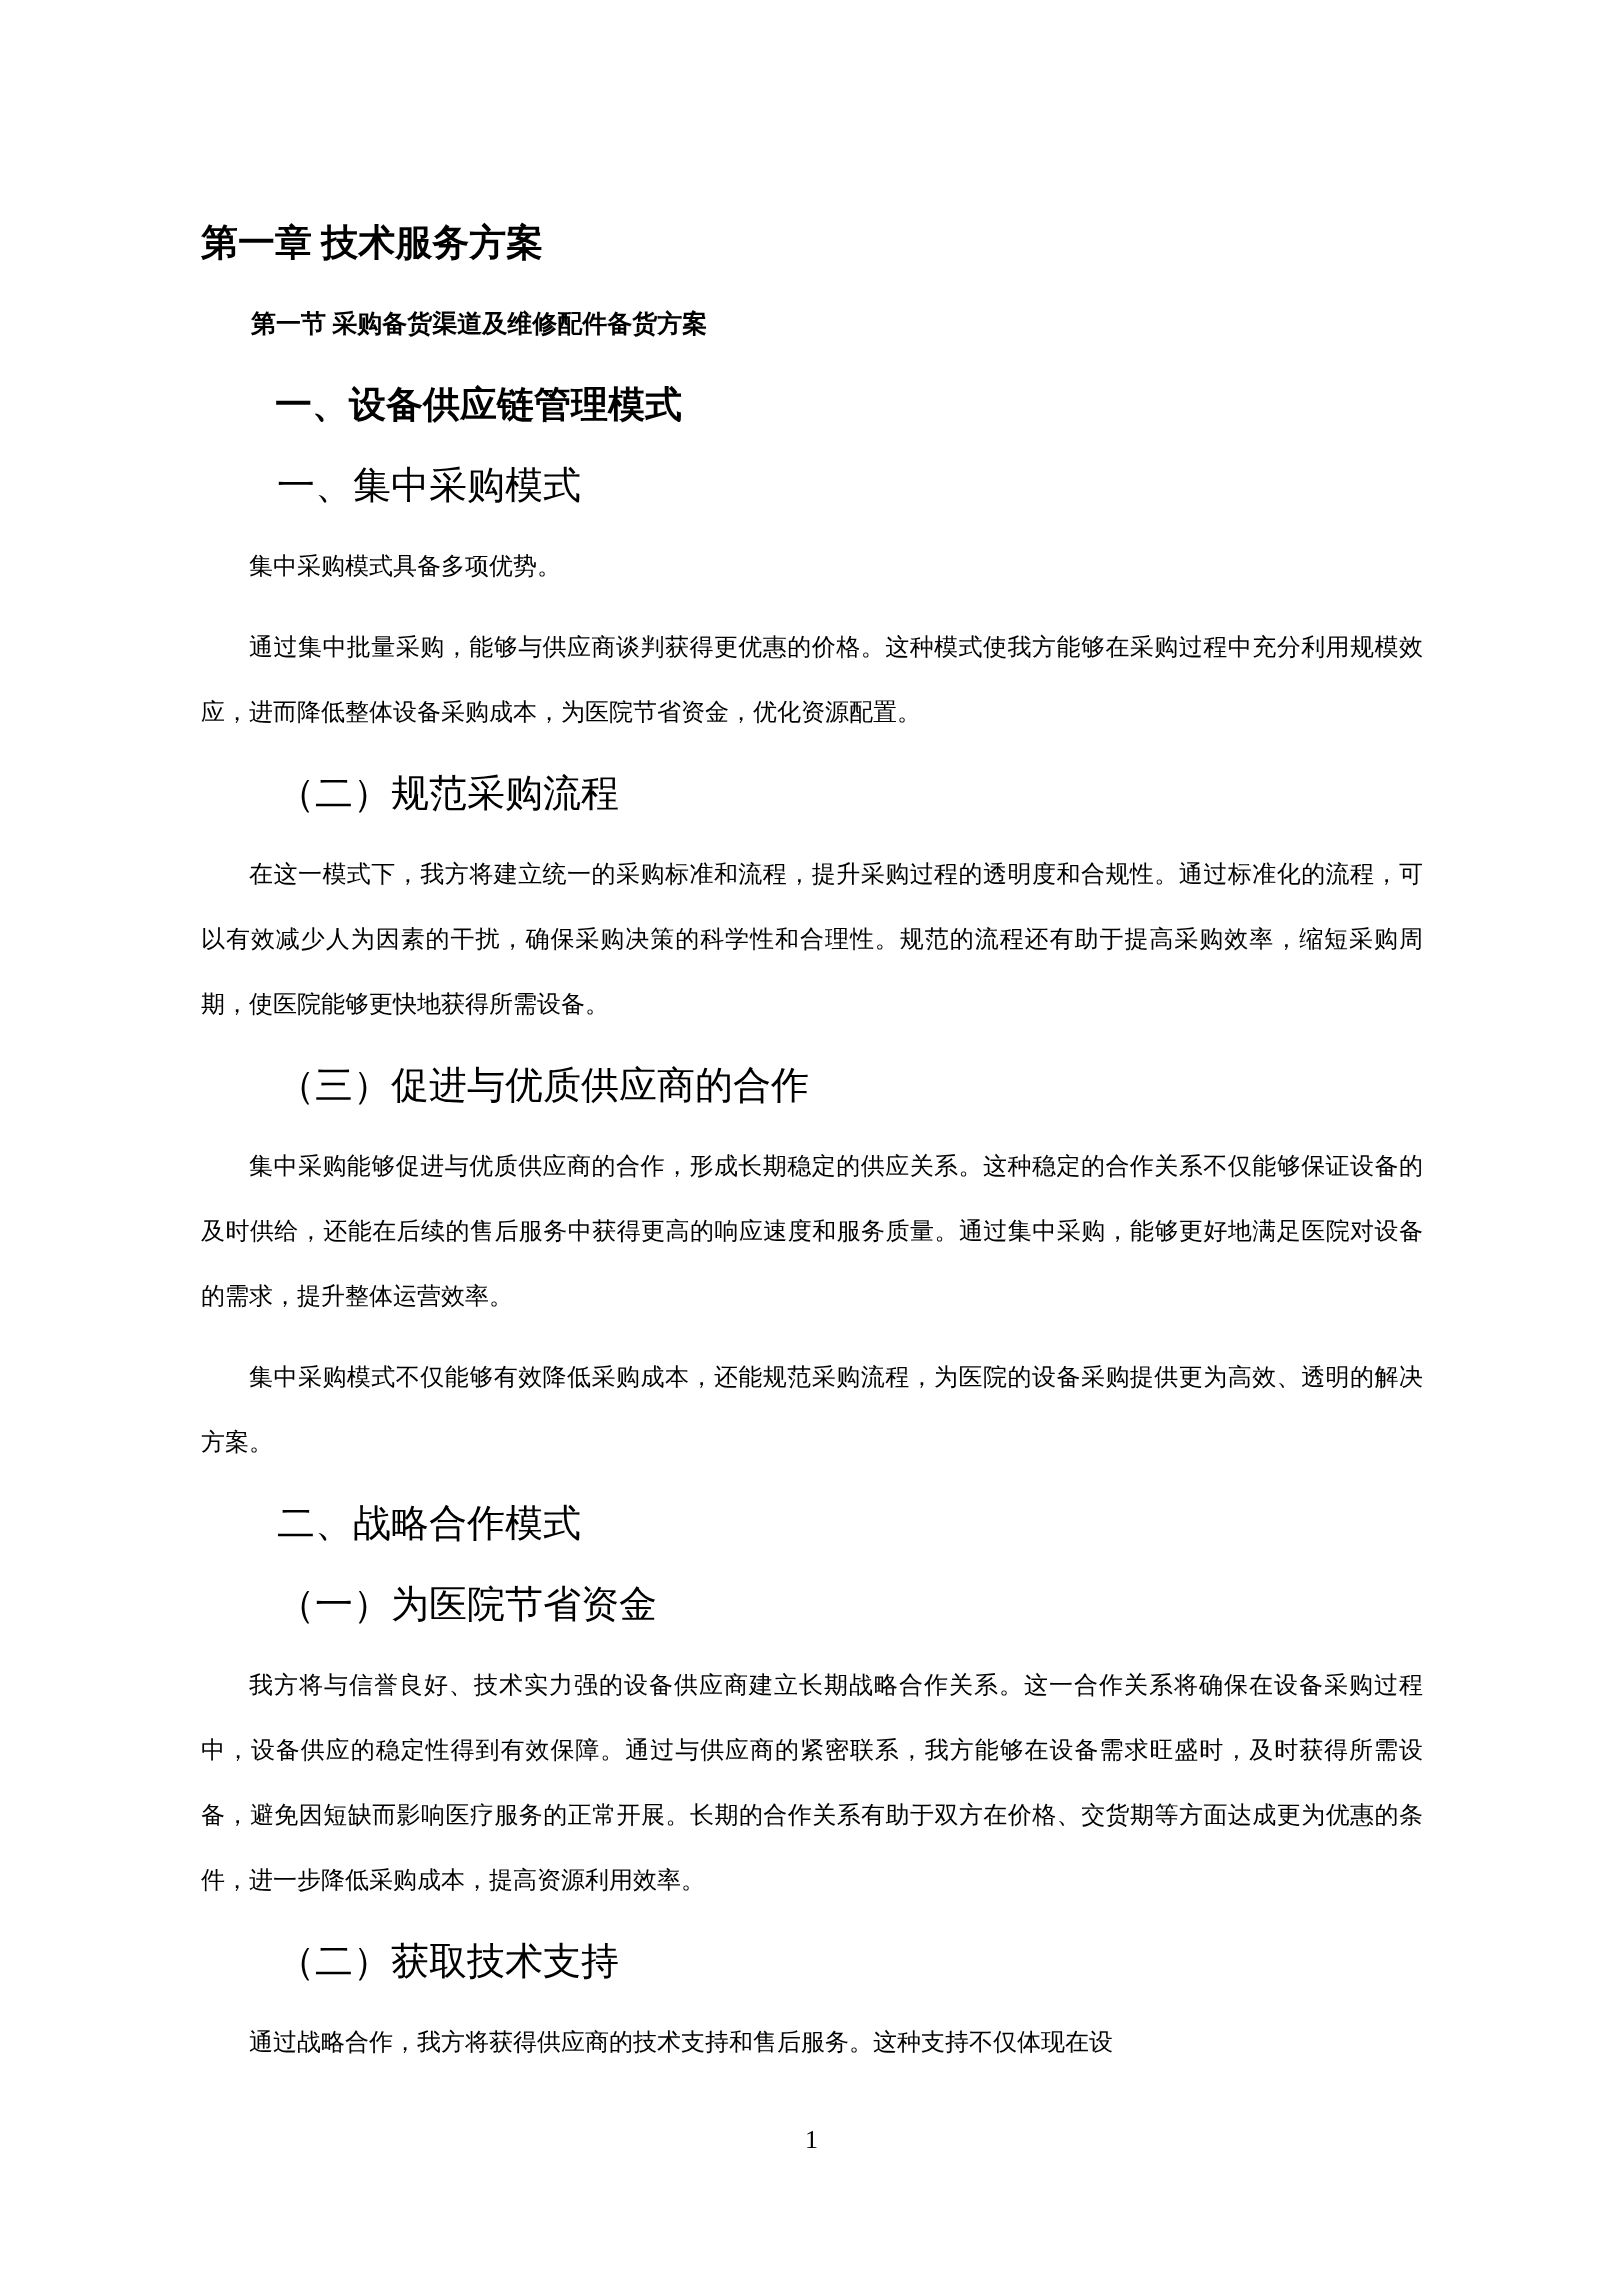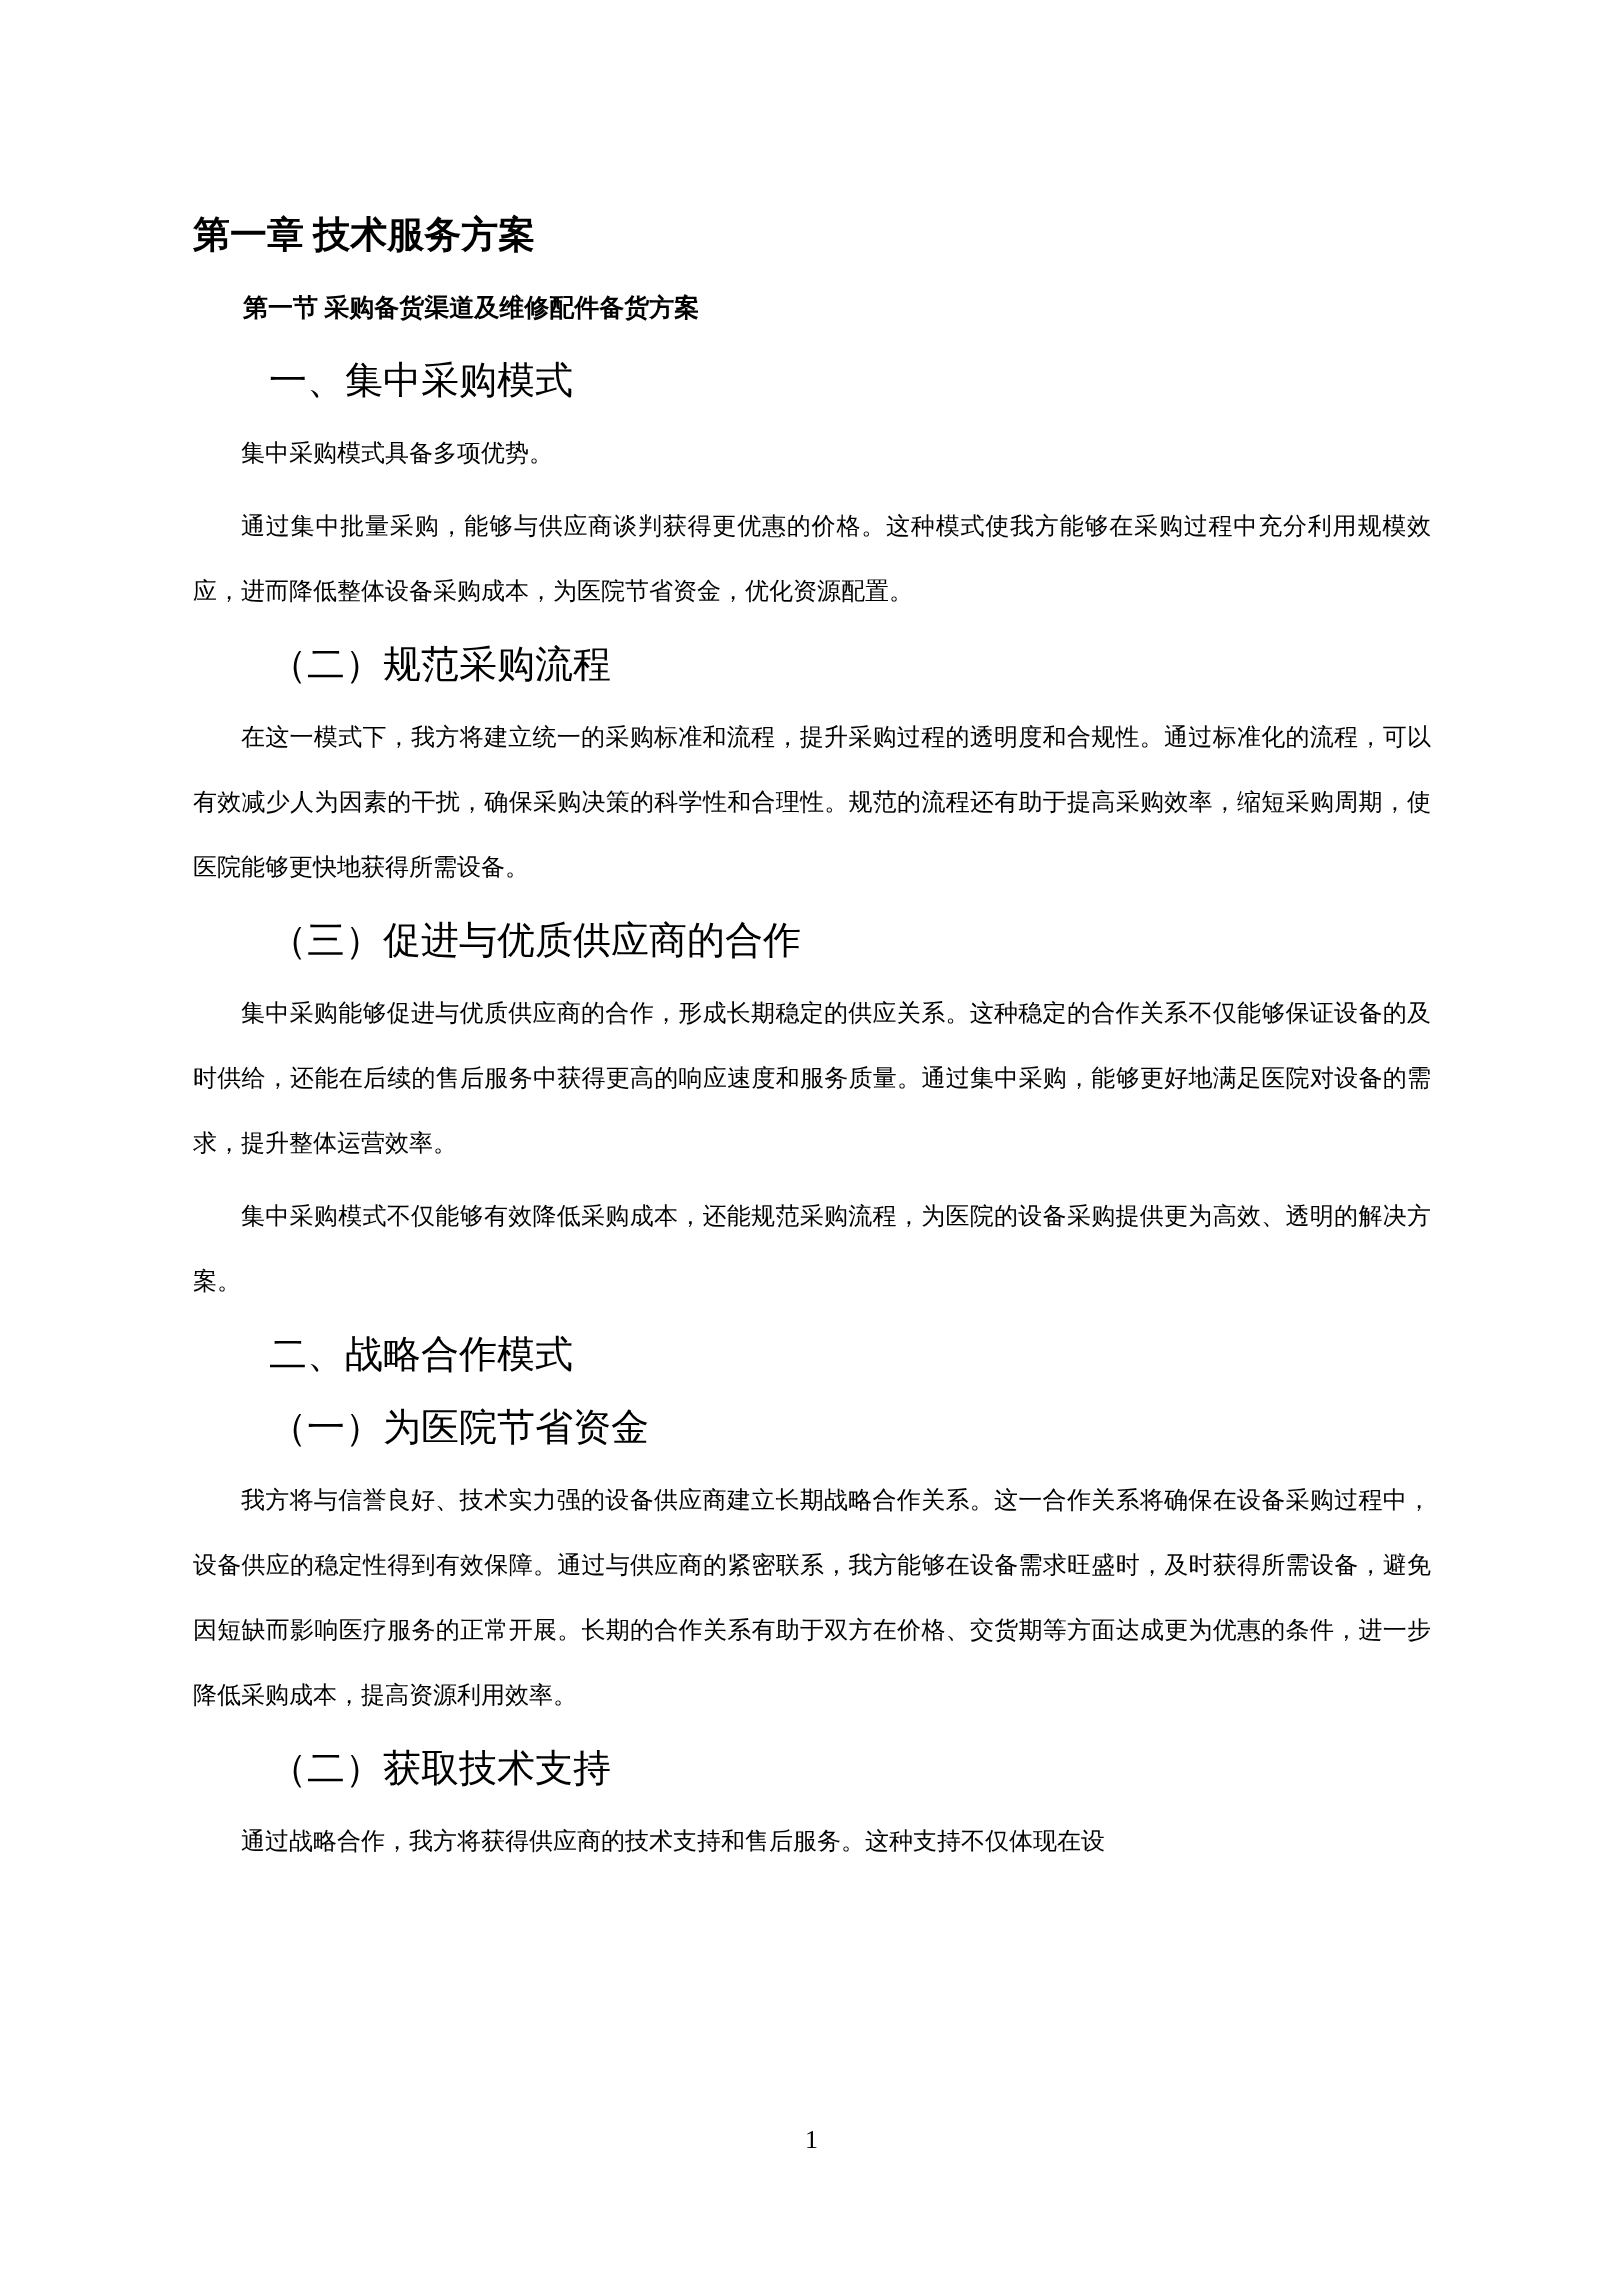--- a/index.html
+++ b/index.html
@@ -17,21 +17,21 @@
     background: #ffffff;
     overflow: hidden;
   }
   .doc {
     position: absolute;
     left: 185px;
     top: 194px;
     width: 1254px;
   }
   .blk {
-    margin: 8px;
+    margin: 16px;
     line-height: 65px;
     text-indent: 2em;
     text-align: justify;
     line-break: strict;
     word-break: normal;
   }
   .h1 { font-size: 37px; font-weight: bold; text-indent: 0; text-align: left; }
   .h2 { font-size: 25px; font-weight: bold; text-align: left; }
   .h3 { font-size: 37px; font-weight: bold; text-align: left; }
   .sub { font-size: 38px; font-weight: normal; text-align: left; }
@@ -46,20 +46,21 @@
     line-height: 33px;
   }
 </style>
 </head>
 <body>
 
 <div class="page">
   <main class="doc" id="doc">
       <div class="blk h1">第一章 技术服务方案</div>
       <div class="blk h2">第一节 采购备货渠道及维修配件备货方案</div>
+      <div class="blk h3">一、设备供应链管理模式</div>
       <div class="blk sub">一、集中采购模式</div>
       <div class="blk p">集中采购模式具备多项优势。</div>
       <div class="blk p">通过集中批量采购，能够与供应商谈判获得更优惠的价格。这种模式使我方能够在采购过程中充分利用规模效应，进而降低整体设备采购成本，为医院节省资金，优化资源配置。</div>
       <div class="blk sub">（二）规范采购流程</div>
       <div class="blk p">在这一模式下，我方将建立统一的采购标准和流程，提升采购过程的透明度和合规性。通过标准化的流程，可以有效减少人为因素的干扰，确保采购决策的科学性和合理性。规范的流程还有助于提高采购效率，缩短采购周期，使医院能够更快地获得所需设备。</div>
       <div class="blk sub">（三）促进与优质供应商的合作</div>
       <div class="blk p">集中采购能够促进与优质供应商的合作，形成长期稳定的供应关系。这种稳定的合作关系不仅能够保证设备的及时供给，还能在后续的售后服务中获得更高的响应速度和服务质量。通过集中采购，能够更好地满足医院对设备的需求，提升整体运营效率。</div>
       <div class="blk p">集中采购模式不仅能够有效降低采购成本，还能规范采购流程，为医院的设备采购提供更为高效、透明的解决方案。</div>
       <div class="blk sub">二、战略合作模式</div>
       <div class="blk sub">（一）为医院节省资金</div>

